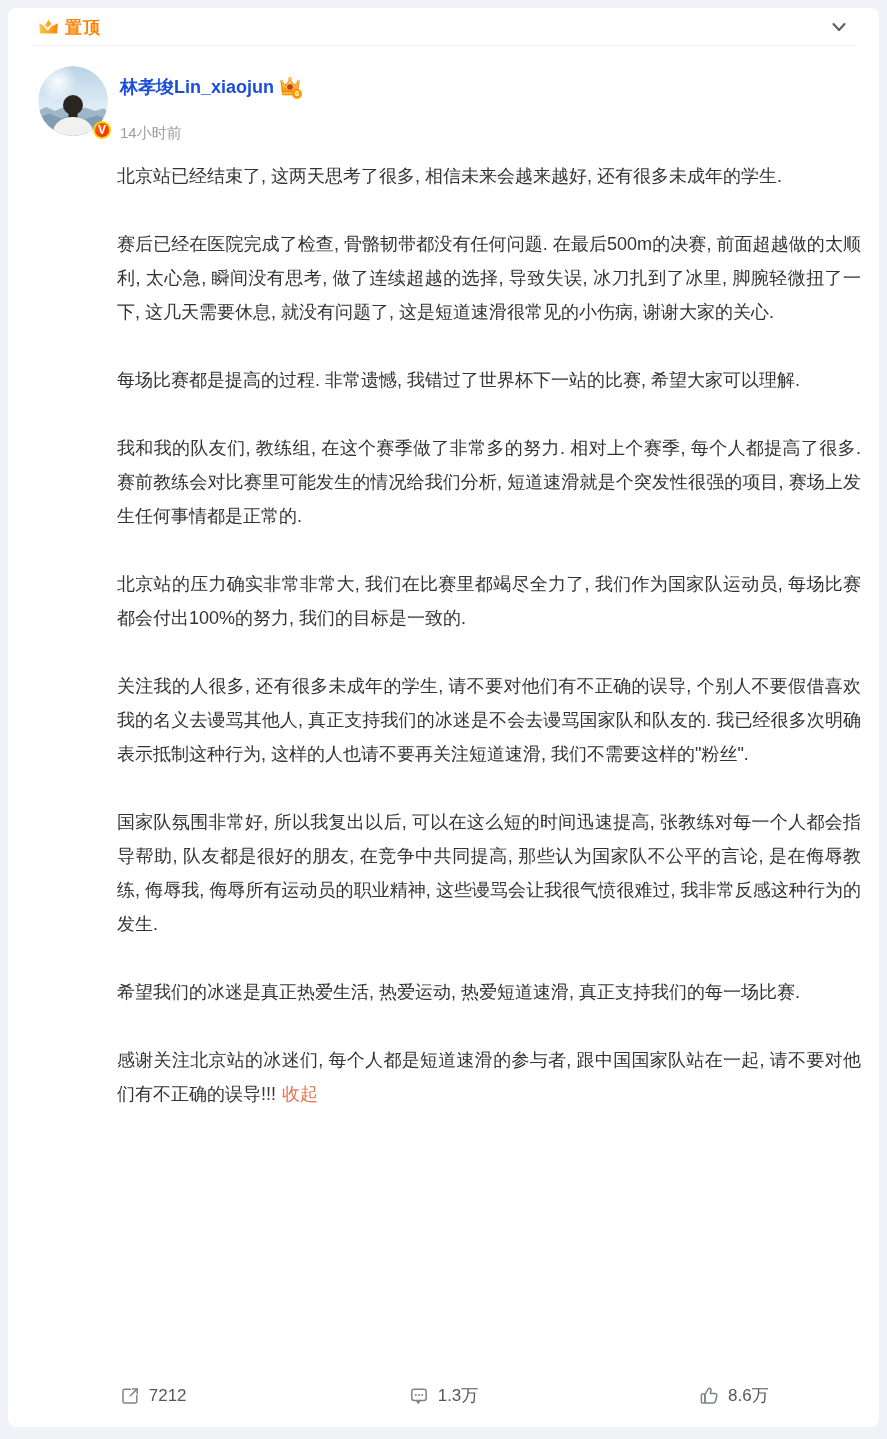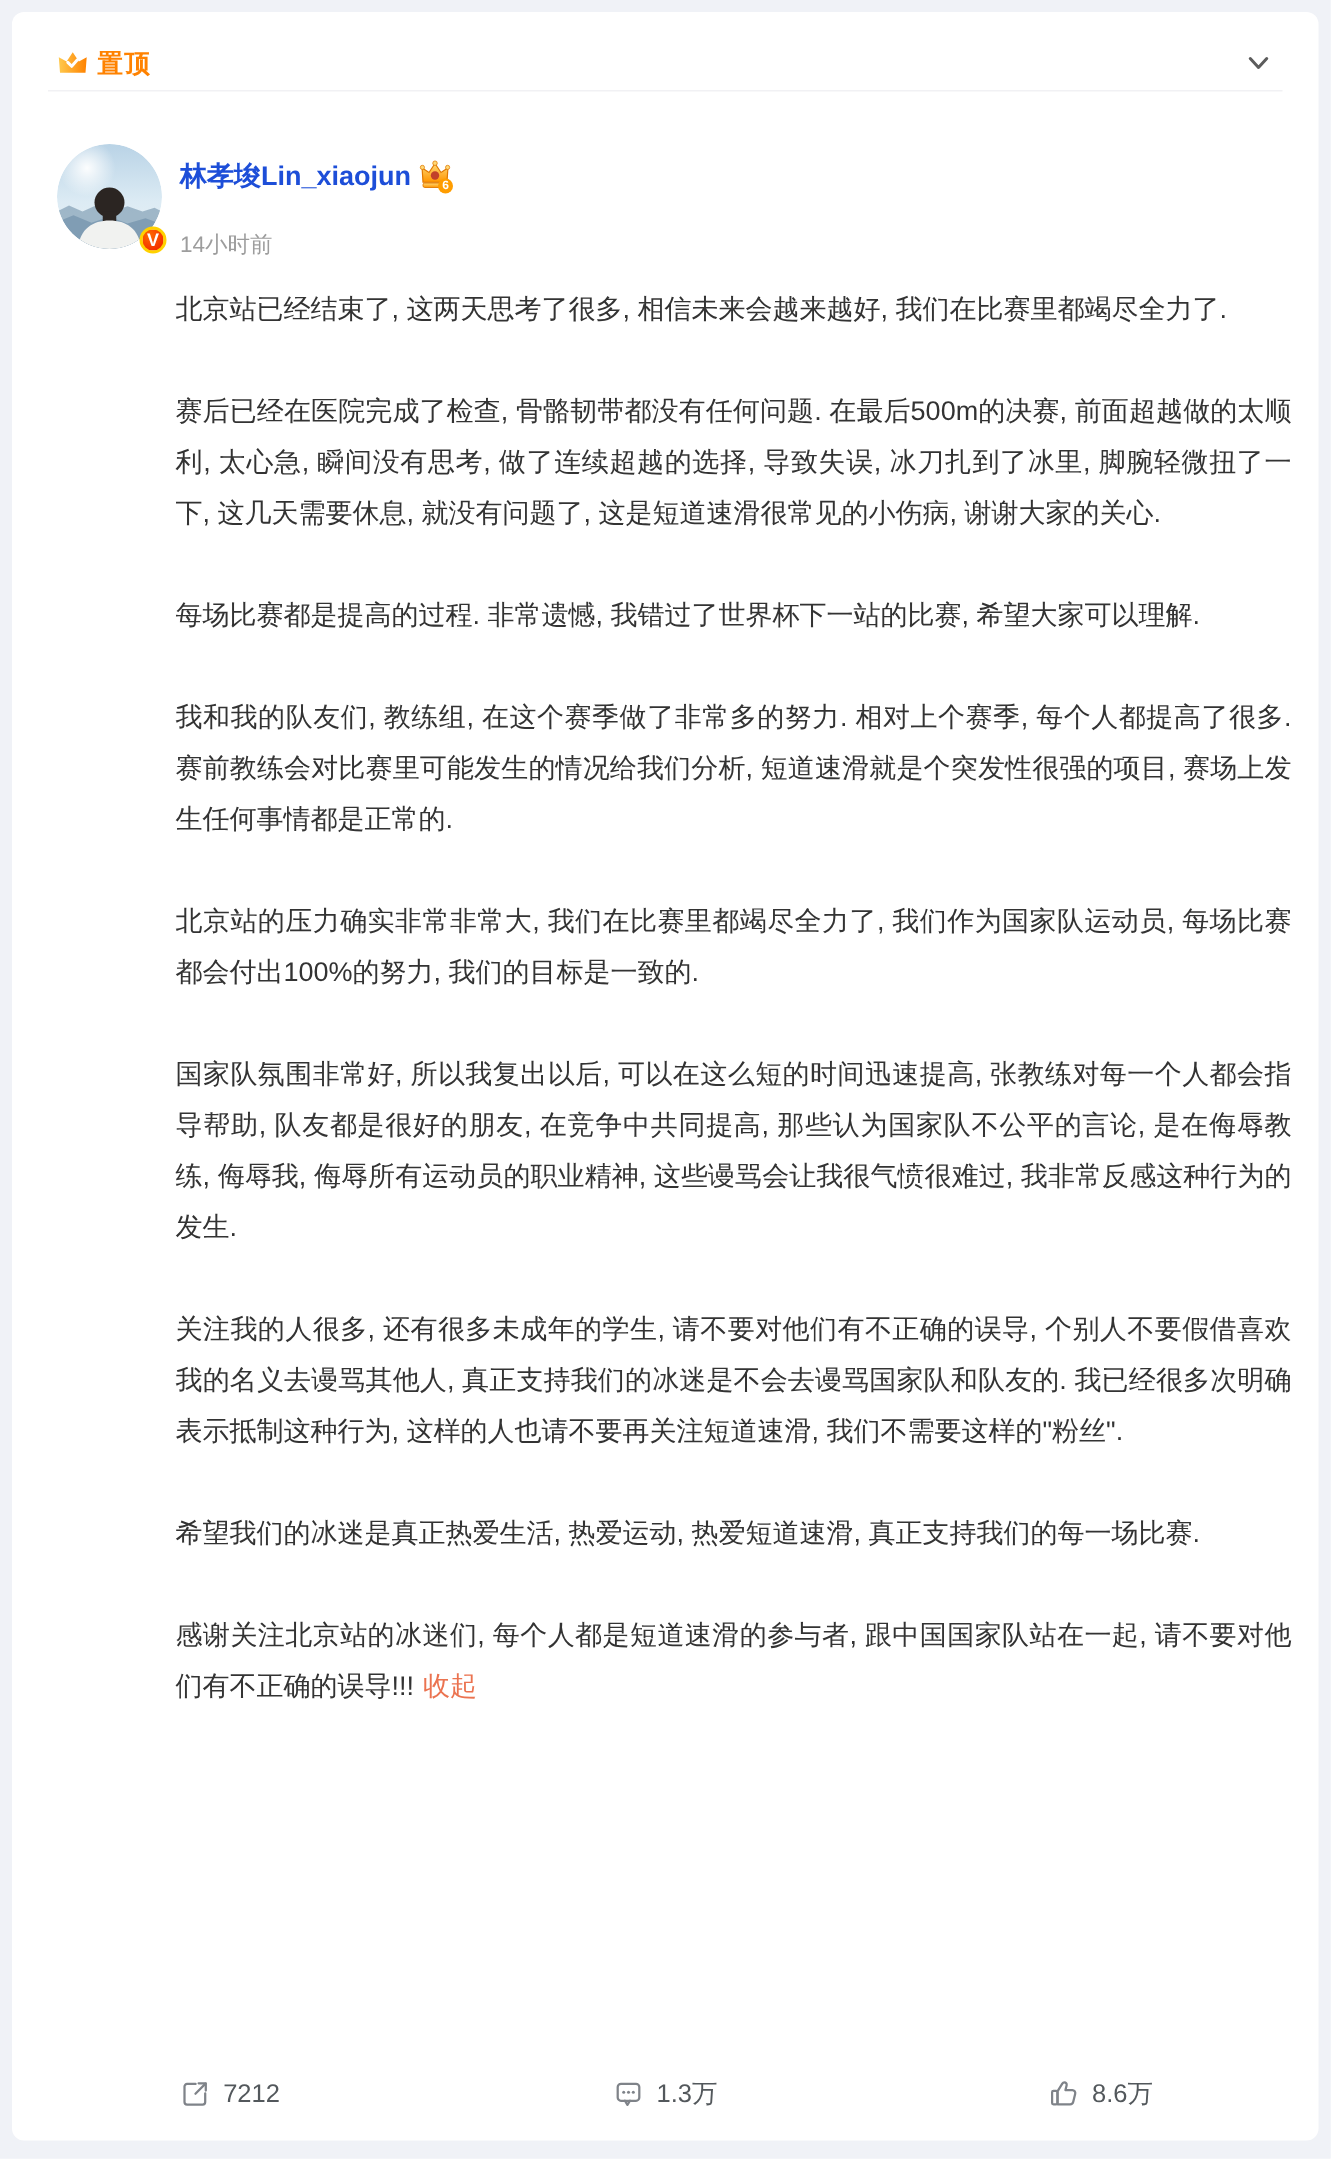--- a/index.html
+++ b/index.html
@@ -14,21 +14,21 @@
     margin: 8px 8px 0 8px;
     width: 871px; height: 1419px;
     background: #ffffff;
     border-radius: 8px;
     overflow: hidden;
   }
   
   .pin-bar {
     display: flex; align-items: center;
     height: 37px;
-    margin: 16px 24px;
+    margin: 1px 24px;
     padding: 0 6px;
     border-bottom: 1px solid #f1f1f4;
   }
   .pin-crown { width: 21px; height: 16px; flex: 0 0 auto; }
   .pin-label {
     margin-left: 6px;
     color: #ff8200;
     font-size: 17px;
     font-weight: 700;
     letter-spacing: 1px;
@@ -194,27 +194,27 @@
             <rect x="3" y="16" width="16" height="3" rx="1.2" fill="url(#gold)" stroke="#e07800" stroke-width="0.6"></rect>
           </svg>
           <span class="vip-num">6</span>
         </span>
       </div>
       <div class="timestamp">14小时前</div>
     </div>
   </div>
 
   <div class="post-body">
-    <p>北京站已经结束了, 这两天思考了很多, 相信未来会越来越好, 我们在比赛里都竭尽全力了.</p>
+    <p>北京站已经结束了, 这两天思考了很多, 相信未来会越来越好, 还有很多未成年的学生.</p>
     <p>赛后已经在医院完成了检查, 骨骼韧带都没有任何问题. 在最后500m的决赛, 前面超越做的太顺利, 太心急, 瞬间没有思考, 做了连续超越的选择, 导致失误, 冰刀扎到了冰里, 脚腕轻微扭了一下, 这几天需要休息, 就没有问题了, 这是短道速滑很常见的小伤病, 谢谢大家的关心.</p>
     <p>每场比赛都是提高的过程. 非常遗憾, 我错过了世界杯下一站的比赛, 希望大家可以理解.</p>
     <p>我和我的队友们, 教练组, 在这个赛季做了非常多的努力. 相对上个赛季, 每个人都提高了很多. 赛前教练会对比赛里可能发生的情况给我们分析, 短道速滑就是个突发性很强的项目, 赛场上发生任何事情都是正常的.</p>
     <p>北京站的压力确实非常非常大, 我们在比赛里都竭尽全力了, 我们作为国家队运动员, 每场比赛都会付出100%的努力, 我们的目标是一致的.</p>
+    <p>关注我的人很多, 还有很多未成年的学生, 请不要对他们有不正确的误导, 个别人不要假借喜欢我的名义去谩骂其他人, 真正支持我们的冰迷是不会去谩骂国家队和队友的. 我已经很多次明确表示抵制这种行为, 这样的人也请不要再关注短道速滑, 我们不需要这样的"粉丝".</p>
     <p>国家队氛围非常好, 所以我复出以后, 可以在这么短的时间迅速提高, 张教练对每一个人都会指导帮助, 队友都是很好的朋友, 在竞争中共同提高, 那些认为国家队不公平的言论, 是在侮辱教练, 侮辱我, 侮辱所有运动员的职业精神, 这些谩骂会让我很气愤很难过, 我非常反感这种行为的发生.</p>
-    <p>关注我的人很多, 还有很多未成年的学生, 请不要对他们有不正确的误导, 个别人不要假借喜欢我的名义去谩骂其他人, 真正支持我们的冰迷是不会去谩骂国家队和队友的. 我已经很多次明确表示抵制这种行为, 这样的人也请不要再关注短道速滑, 我们不需要这样的"粉丝".</p>
     <p>希望我们的冰迷是真正热爱生活, 热爱运动, 热爱短道速滑, 真正支持我们的每一场比赛.</p>
     <p><span>感谢关注北京站的冰迷们, 每个人都是短道速滑的参与者, 跟中国国家队站在一起, 请不要对他们有不正确的误导!!!</span><a class="collapse-link">收起</a></p>
   </div>
 
   <div class="action-bar">
     <div class="action-item">
       <svg class="action-icon" viewBox="0 0 20 20">
         <path d="M16.8,9.5 V15.4 A1.7,1.7 0 0 1 15.1,17.1 H4.7 A1.7,1.7 0 0 1 3,15.4 V5 A1.7,1.7 0 0 1 4.7,3.3 H10.4"></path>
         <polyline points="12.4,2.9 17.2,2.9 17.2,7.7"></polyline>
         <line x1="10.3" y1="9.8" x2="17" y2="3.1"></line>

